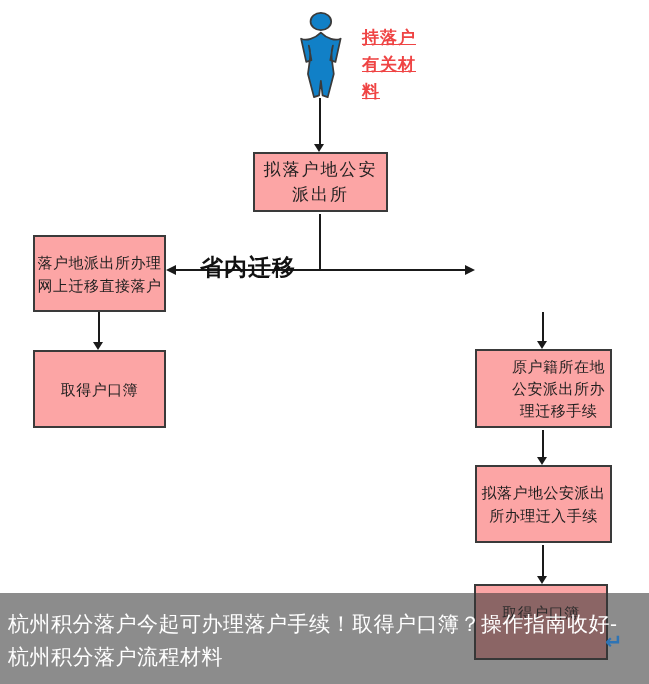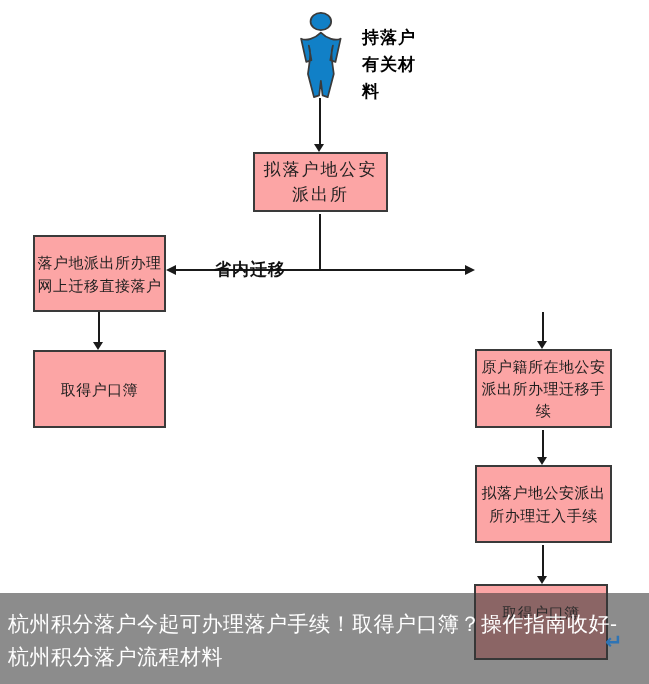--- a/index.html
+++ b/index.html
@@ -25,25 +25,25 @@
   .arr-left{position:absolute;width:0;height:0;
     border-top:5px solid transparent;border-bottom:5px solid transparent;
     border-right:10px solid #1a1a1a;}
   .arr-right{position:absolute;width:0;height:0;
     border-top:5px solid transparent;border-bottom:5px solid transparent;
     border-left:10px solid #1a1a1a;}
   
   .start-label{
     position:absolute;left:362px;top:24px;width:62px;
     font-weight:bold;font-size:17px;line-height:27px;letter-spacing:1px;
-    color:#000000;word-break:break-all;
+    color:#ef4444;word-break:break-all;text-decoration:underline;
   }
   .branch-label{
-    position:absolute;top:258px;width:100px;text-align:center;
-    font-weight:bold;font-size:17px;color:#111;letter-spacing:1px;
+    position:absolute;top:252px;width:100px;
+    font-weight:bold;font-size:23px;color:#111;letter-spacing:1px;
   }
   
   .person-svg{position:absolute;left:291px;top:12px;width:58px;height:86px;}
   
   .overlay{
     position:absolute;left:0;top:593px;width:649px;height:91px;
     background:rgba(52,52,52,0.57);z-index:2;
   }
   .caption{
     position:absolute;left:8px;top:607px;width:634px;z-index:3;
@@ -51,21 +51,21 @@
   }
   .return-mark{
     position:absolute;left:605px;top:631px;z-index:3;
     color:#2E74B5;font-size:21px;font-weight:bold;line-height:21px;
   }
   
   #box-destination{left:253px;top:152px;width:135px;height:60px;font-size:17px;letter-spacing:2px;line-height:25px;}
   #box-online{left:33px;top:235px;width:133px;height:77px;}
   #box-booklet-left{left:33px;top:350px;width:133px;height:78px;}
   #box-permit{left:475px;top:233px;width:137px;height:77px;}
-  #box-origin{left:475px;top:349px;width:137px;height:79px;line-height:22px;}
+  #box-origin{left:475px;top:349px;width:137px;height:79px;line-height:22px;padding-left:30px;}
   #box-movein{left:475px;top:465px;width:137px;height:78px;}
   #box-booklet-bottom{left:474px;top:584px;width:134px;height:76px;align-items:flex-start;padding-top:15px;}
 </style>
 </head>
 <body>
 
 <div class="stage">
 
   <svg class="person-svg" viewBox="0 0 64 100" aria-hidden="true">
     <ellipse cx="33" cy="11" rx="12" ry="10" fill="#1180C7" stroke="#3a3a3a" stroke-width="2"></ellipse>

